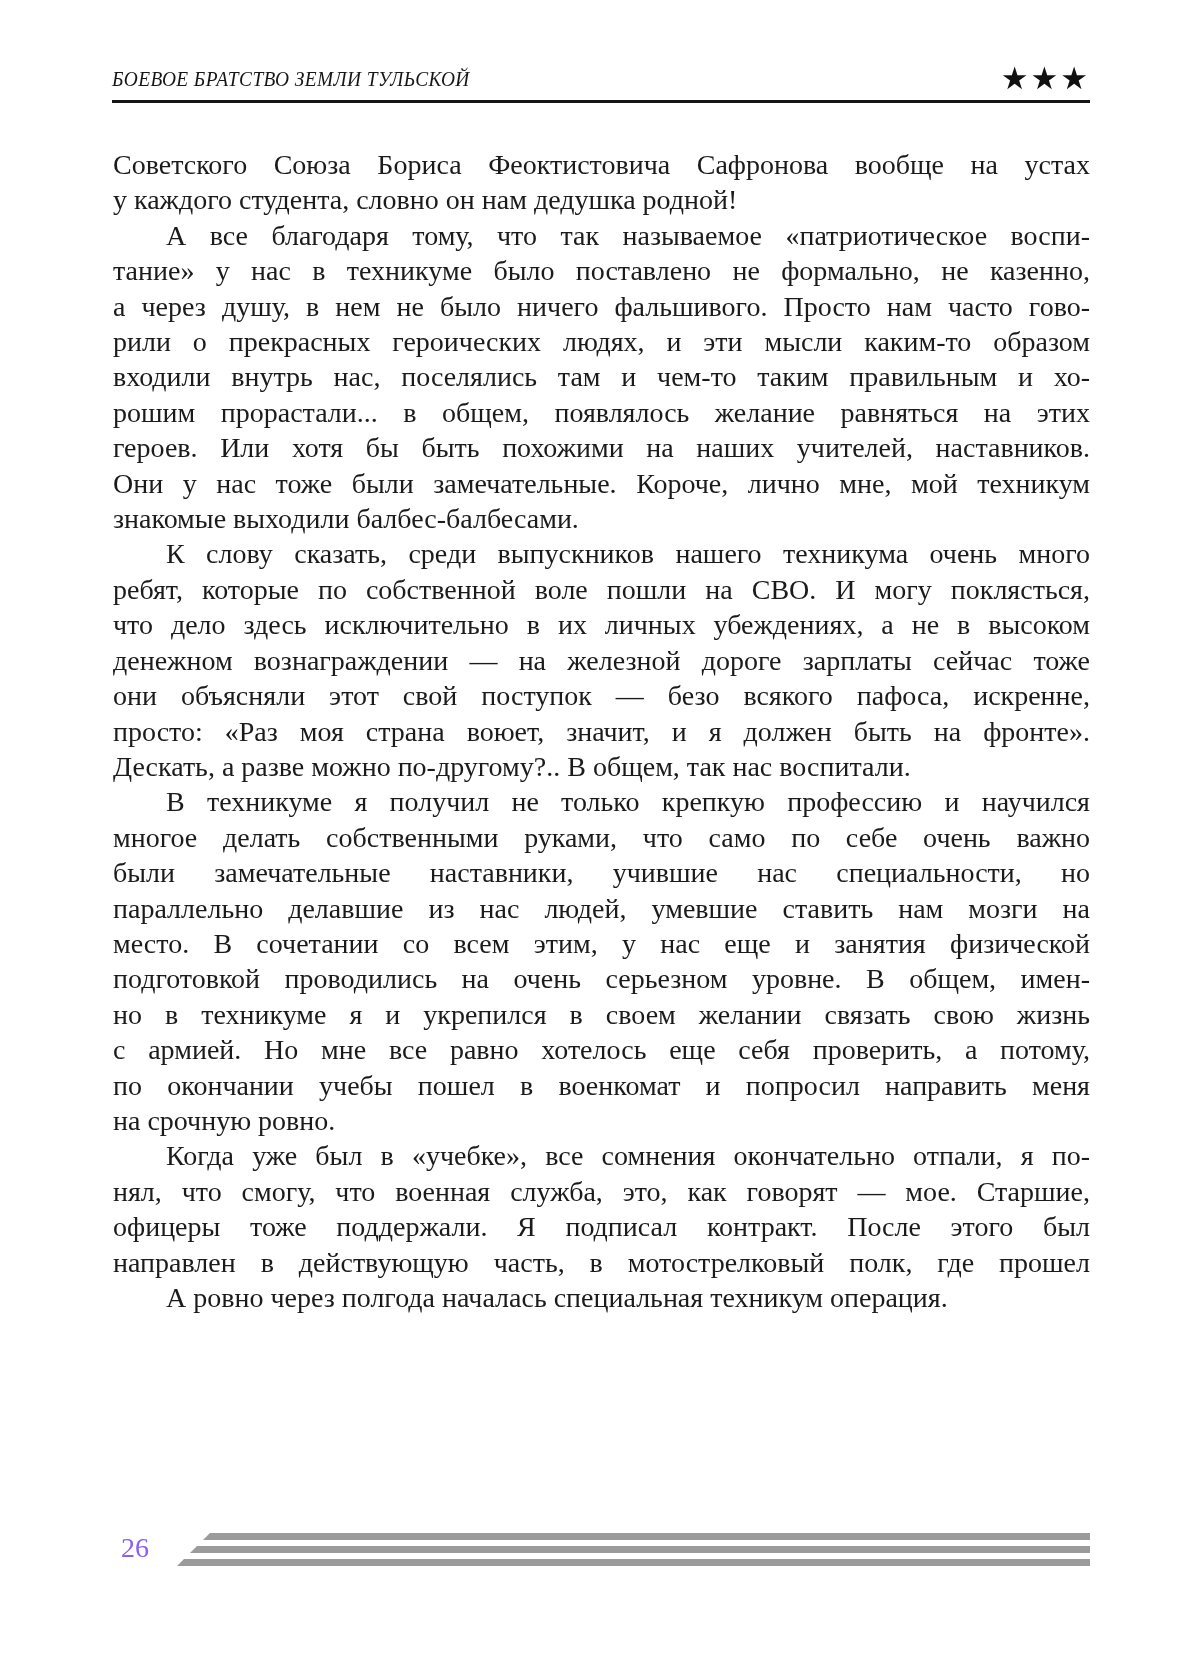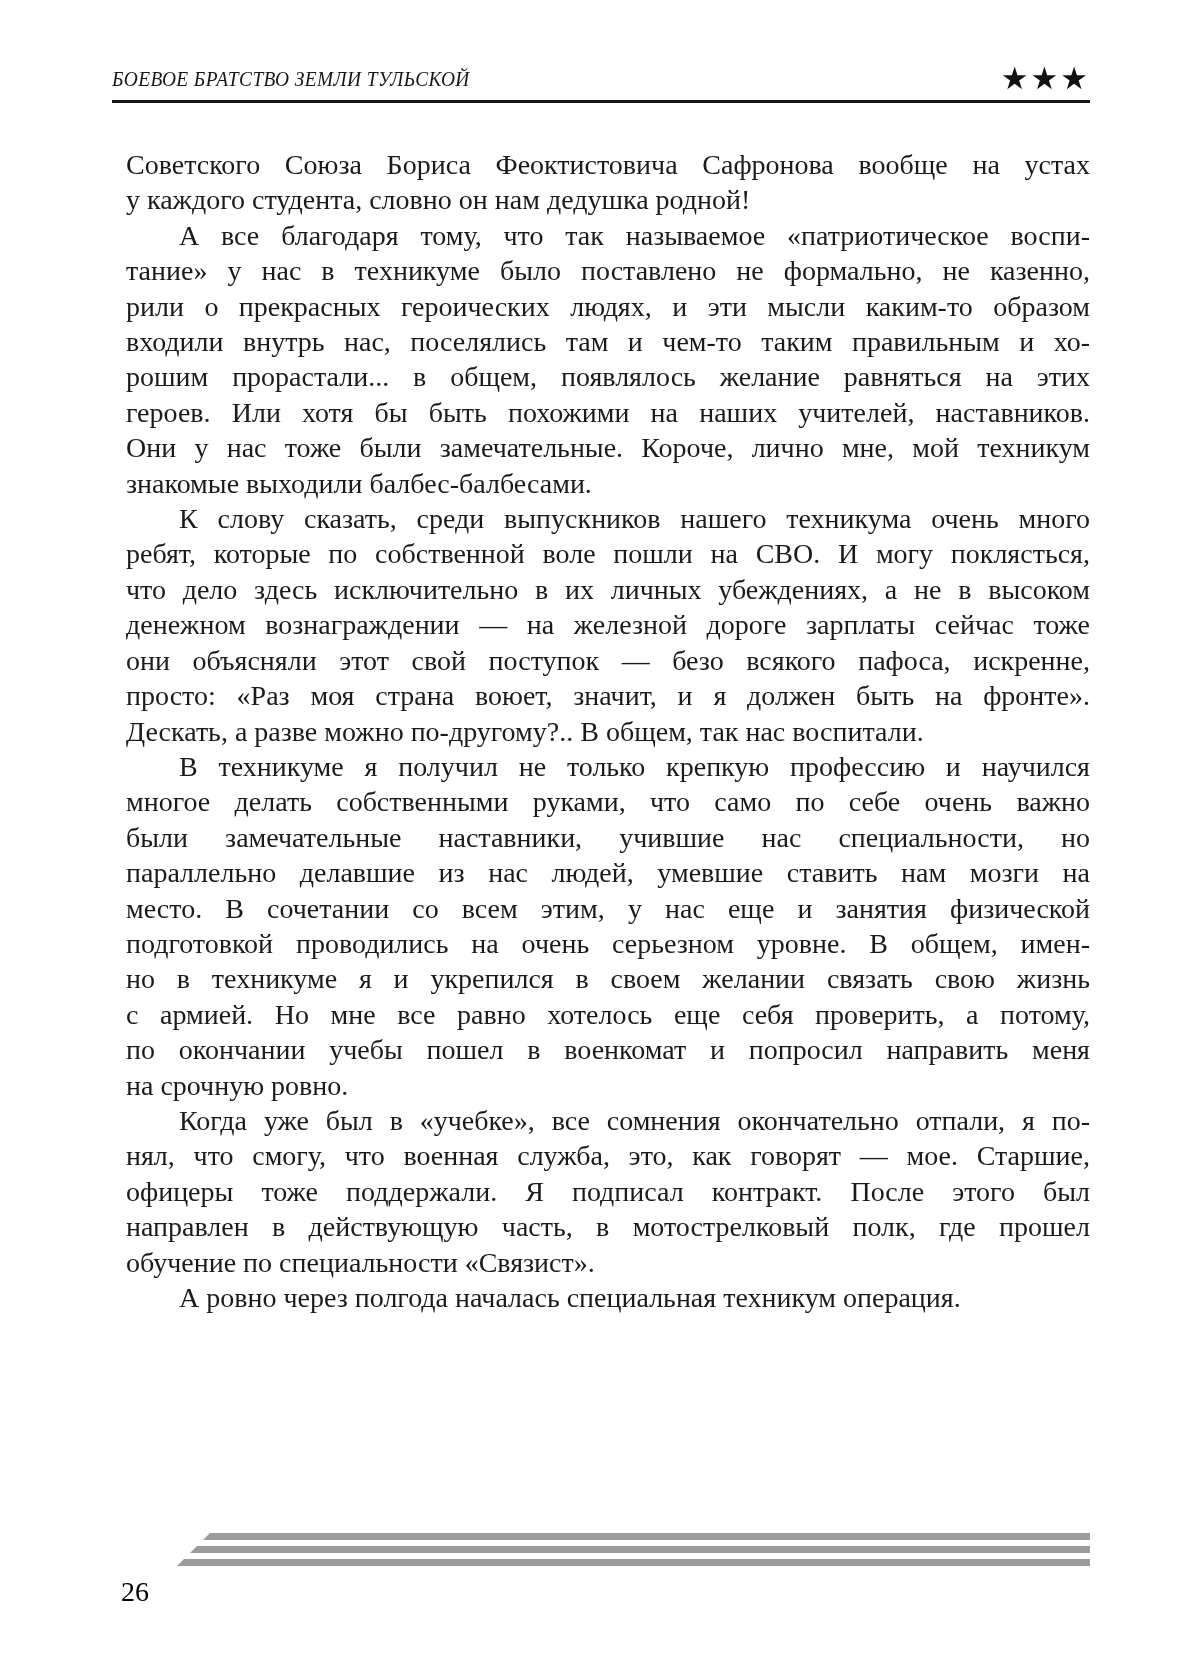--- a/index.html
+++ b/index.html
@@ -64,32 +64,31 @@
     font-size: 28px;
     line-height: 35.4px;
     color: #1b1b1b;
   }
   .para { margin: 0; }
   .line {
     text-align: justify;
     text-align-last: justify;
     white-space: normal;
     overflow: hidden;
-    margin-left: 13px;
   }
   .line.last { text-align-last: left; }
   .para.indent .line.first { padding-left: 53px; }
 
   
   .page-number {
     position: absolute;
     left: 121px;
-    top: 1576px;
+    top: 1532px;
     font-size: 28px;
-    color: #000000;
+    color: #8b5cf6;
   }
   .stripe {
     position: absolute;
     height: 7px;
     background: #9b9b9b;
     clip-path: polygon(7px 0, 100% 0, 100% 100%, 0 100%);
   }
   .stripe.s1 { left: 203px; top: 1533px; width: 887px; }
   .stripe.s2 { left: 190px; top: 1546px; width: 900px; }
   .stripe.s3 { left: 177px; top: 1559px; width: 913px; }
@@ -107,20 +106,21 @@
   <div class="head-rule" style="background: rgb(22, 22, 22);"></div>
 
   <main class="body-text">
       <div class="para">
         <div class="line first">Советского Союза Бориса Феоктистовича Сафронова вообще на устах</div>
         <div class="line last">у каждого студента, словно он нам дедушка родной!</div>
       </div>
       <div class="para indent">
         <div class="line first">А все благодаря тому, что так называемое «патриотическое воспи-</div>
         <div class="line">тание» у нас в техникуме было поставлено не формально, не казенно,</div>
+        <div class="line">а через душу, в нем не было ничего фальшивого. Просто нам часто гово-</div>
         <div class="line">рили о прекрасных героических людях, и эти мысли каким-то образом</div>
         <div class="line">входили внутрь нас, поселялись там и чем-то таким правильным и хо-</div>
         <div class="line">рошим прорастали... в общем, появлялось желание равняться на этих</div>
         <div class="line">героев. Или хотя бы быть похожими на наших учителей, наставников.</div>
         <div class="line">Они у нас тоже были замечательные. Короче, лично мне, мой техникум</div>
         <div class="line last">знакомые выходили балбес-балбесами.</div>
       </div>
       <div class="para indent">
         <div class="line first">К слову сказать, среди выпускников нашего техникума очень много</div>
         <div class="line">ребят, которые по собственной воле пошли на СВО. И могу поклясться,</div>
@@ -140,21 +140,20 @@
         <div class="line">но в техникуме я и укрепился в своем желании связать свою жизнь</div>
         <div class="line">с армией. Но мне все равно хотелось еще себя проверить, а потому,</div>
         <div class="line">по окончании учебы пошел в военкомат и попросил направить меня</div>
         <div class="line last">на срочную ровно.</div>
       </div>
       <div class="para indent">
         <div class="line first">Когда уже был в «учебке», все сомнения окончательно отпали, я по-</div>
         <div class="line">нял, что смогу, что военная служба, это, как говорят — мое. Старшие,</div>
         <div class="line">офицеры тоже поддержали. Я подписал контракт. После этого был</div>
         <div class="line">направлен в действующую часть, в мотострелковый полк, где прошел</div>
-        <div class="line last">обучение по специальности «Связист».</div>
       </div>
       <div class="para indent">
         <div class="line first last">А ровно через полгода началась специальная техникум операция.</div>
       </div>
     </main>
 
   <footer>
     <span class="page-number">26</span>
     <div class="stripe s1" style="background: rgb(155, 155, 155);"></div>
     <div class="stripe s2" style="background: rgb(155, 155, 155);"></div>

